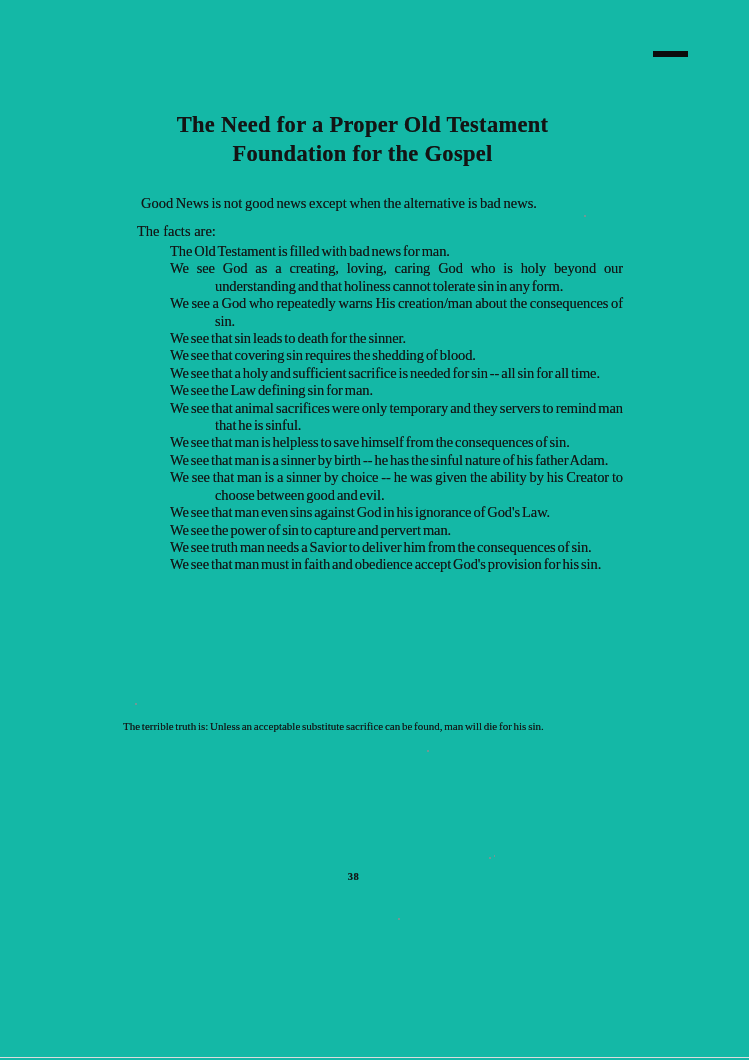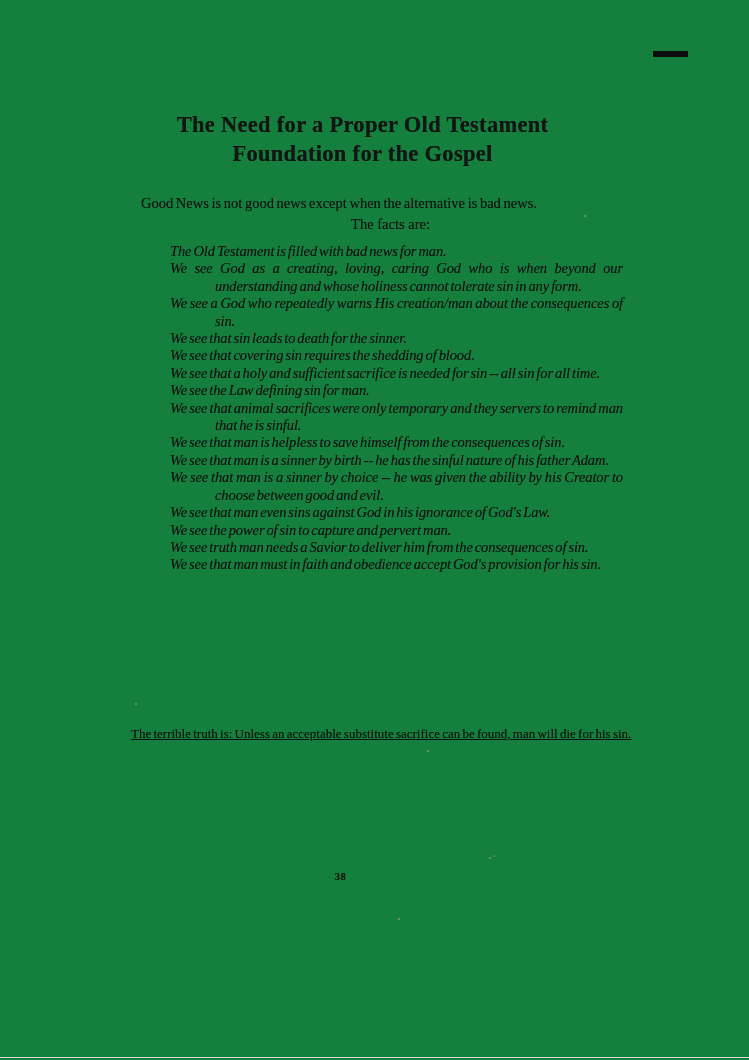--- a/index.html
+++ b/index.html
@@ -4,21 +4,21 @@
 <style>
   html, body {
     margin: 0;
     padding: 0;
     background: #ffffff;
   }
   .page {
     position: relative;
     width: 749px;
     height: 1060px;
-    background: #15803d;
+    background: #14b8a6;
     font-family: "Liberation Serif", "DejaVu Serif", serif;
     color: #141414;
     overflow: hidden;
   }
   .page * {
     text-shadow: 0 0 0.5px rgba(10,10,10,0.55);
   }
   .corner-mark {
     position: absolute;
     left: 653px;
@@ -51,62 +51,60 @@
     margin: 18px;
     font-size: 14.5px;
     line-height: 18px;
     word-spacing: -1px;
   }
   .facts-label {
     position: absolute;
     top: 210px;
     left: 125px;
     width: 300px;
-    margin: 5px;
+    margin: 12px;
     font-size: 14.5px;
     line-height: 18px;
-    text-align: right;
   }
   .facts {
     position: absolute;
     top: 243px;
     left: 123px;
     width: 500px;
   }
   .fact {
     margin: 0;
     padding-left: 92px;
     text-indent: -45px;
     text-align: justify;
     font-size: 14.5px;
     line-height: 17.4px;
     word-spacing: -1.5px;
     letter-spacing: -0.1px;
-    font-style: italic;
   }
   .conclusion {
     position: absolute;
     top: 716px;
     left: 123px;
     width: 515px;
-    margin: 8px;
-    font-size: 13px;
+    margin: 0;
+    font-size: 11px;
     line-height: 20.5px;
     word-spacing: -1px;
-    text-decoration: underline;
   }
   .page-number {
     position: absolute;
     top: 871px;
     left: 0;
     width: 681px;
     text-align: center;
     font-size: 10.5px;
     font-weight: bold;
     letter-spacing: 0.5px;
+    padding-left: 13px;
   }
   .speck {
     position: absolute;
     background: #8f8f8f;
     width: 2px;
     height: 2px;
     border-radius: 50%;
     text-shadow: none;
   }
   .speck.s1 { left: 584px; top: 215px; }
@@ -136,21 +134,21 @@
     <span class="title-line">The Need for a Proper Old Testament</span>
     <span class="title-line">Foundation for the Gospel</span>
   </h1>
 
   <p class="intro">Good News is not good news except when the alternative is bad news.</p>
 
   <p class="facts-label">The facts are:</p>
 
   <div class="facts">
     <p class="fact">The Old Testament is filled with bad news for man.</p>
-    <p class="fact">We see God as a creating, loving, caring God who is when beyond our understanding and whose holiness cannot tolerate sin in any form.</p>
+    <p class="fact">We see God as a creating, loving, caring God who is holy beyond our understanding and that holiness cannot tolerate sin in any form.</p>
     <p class="fact">We see a God who repeatedly warns His creation/man about the consequences of sin.</p>
     <p class="fact">We see that sin leads to death for the sinner.</p>
     <p class="fact">We see that covering sin requires the shedding of blood.</p>
     <p class="fact">We see that a holy and sufficient sacrifice is needed for sin -- all sin for all time.</p>
     <p class="fact">We see the Law defining sin for man.</p>
     <p class="fact">We see that animal sacrifices were only temporary and they servers to remind man that he is sinful.</p>
     <p class="fact">We see that man is helpless to save himself from the consequences of sin.</p>
     <p class="fact">We see that man is a sinner by birth -- he has the sinful nature of his father Adam.</p>
     <p class="fact">We see that man is a sinner by choice -- he was given the ability by his Creator to choose between good and evil.</p>
     <p class="fact">We see that man even sins against God in his ignorance of God's Law.</p>

